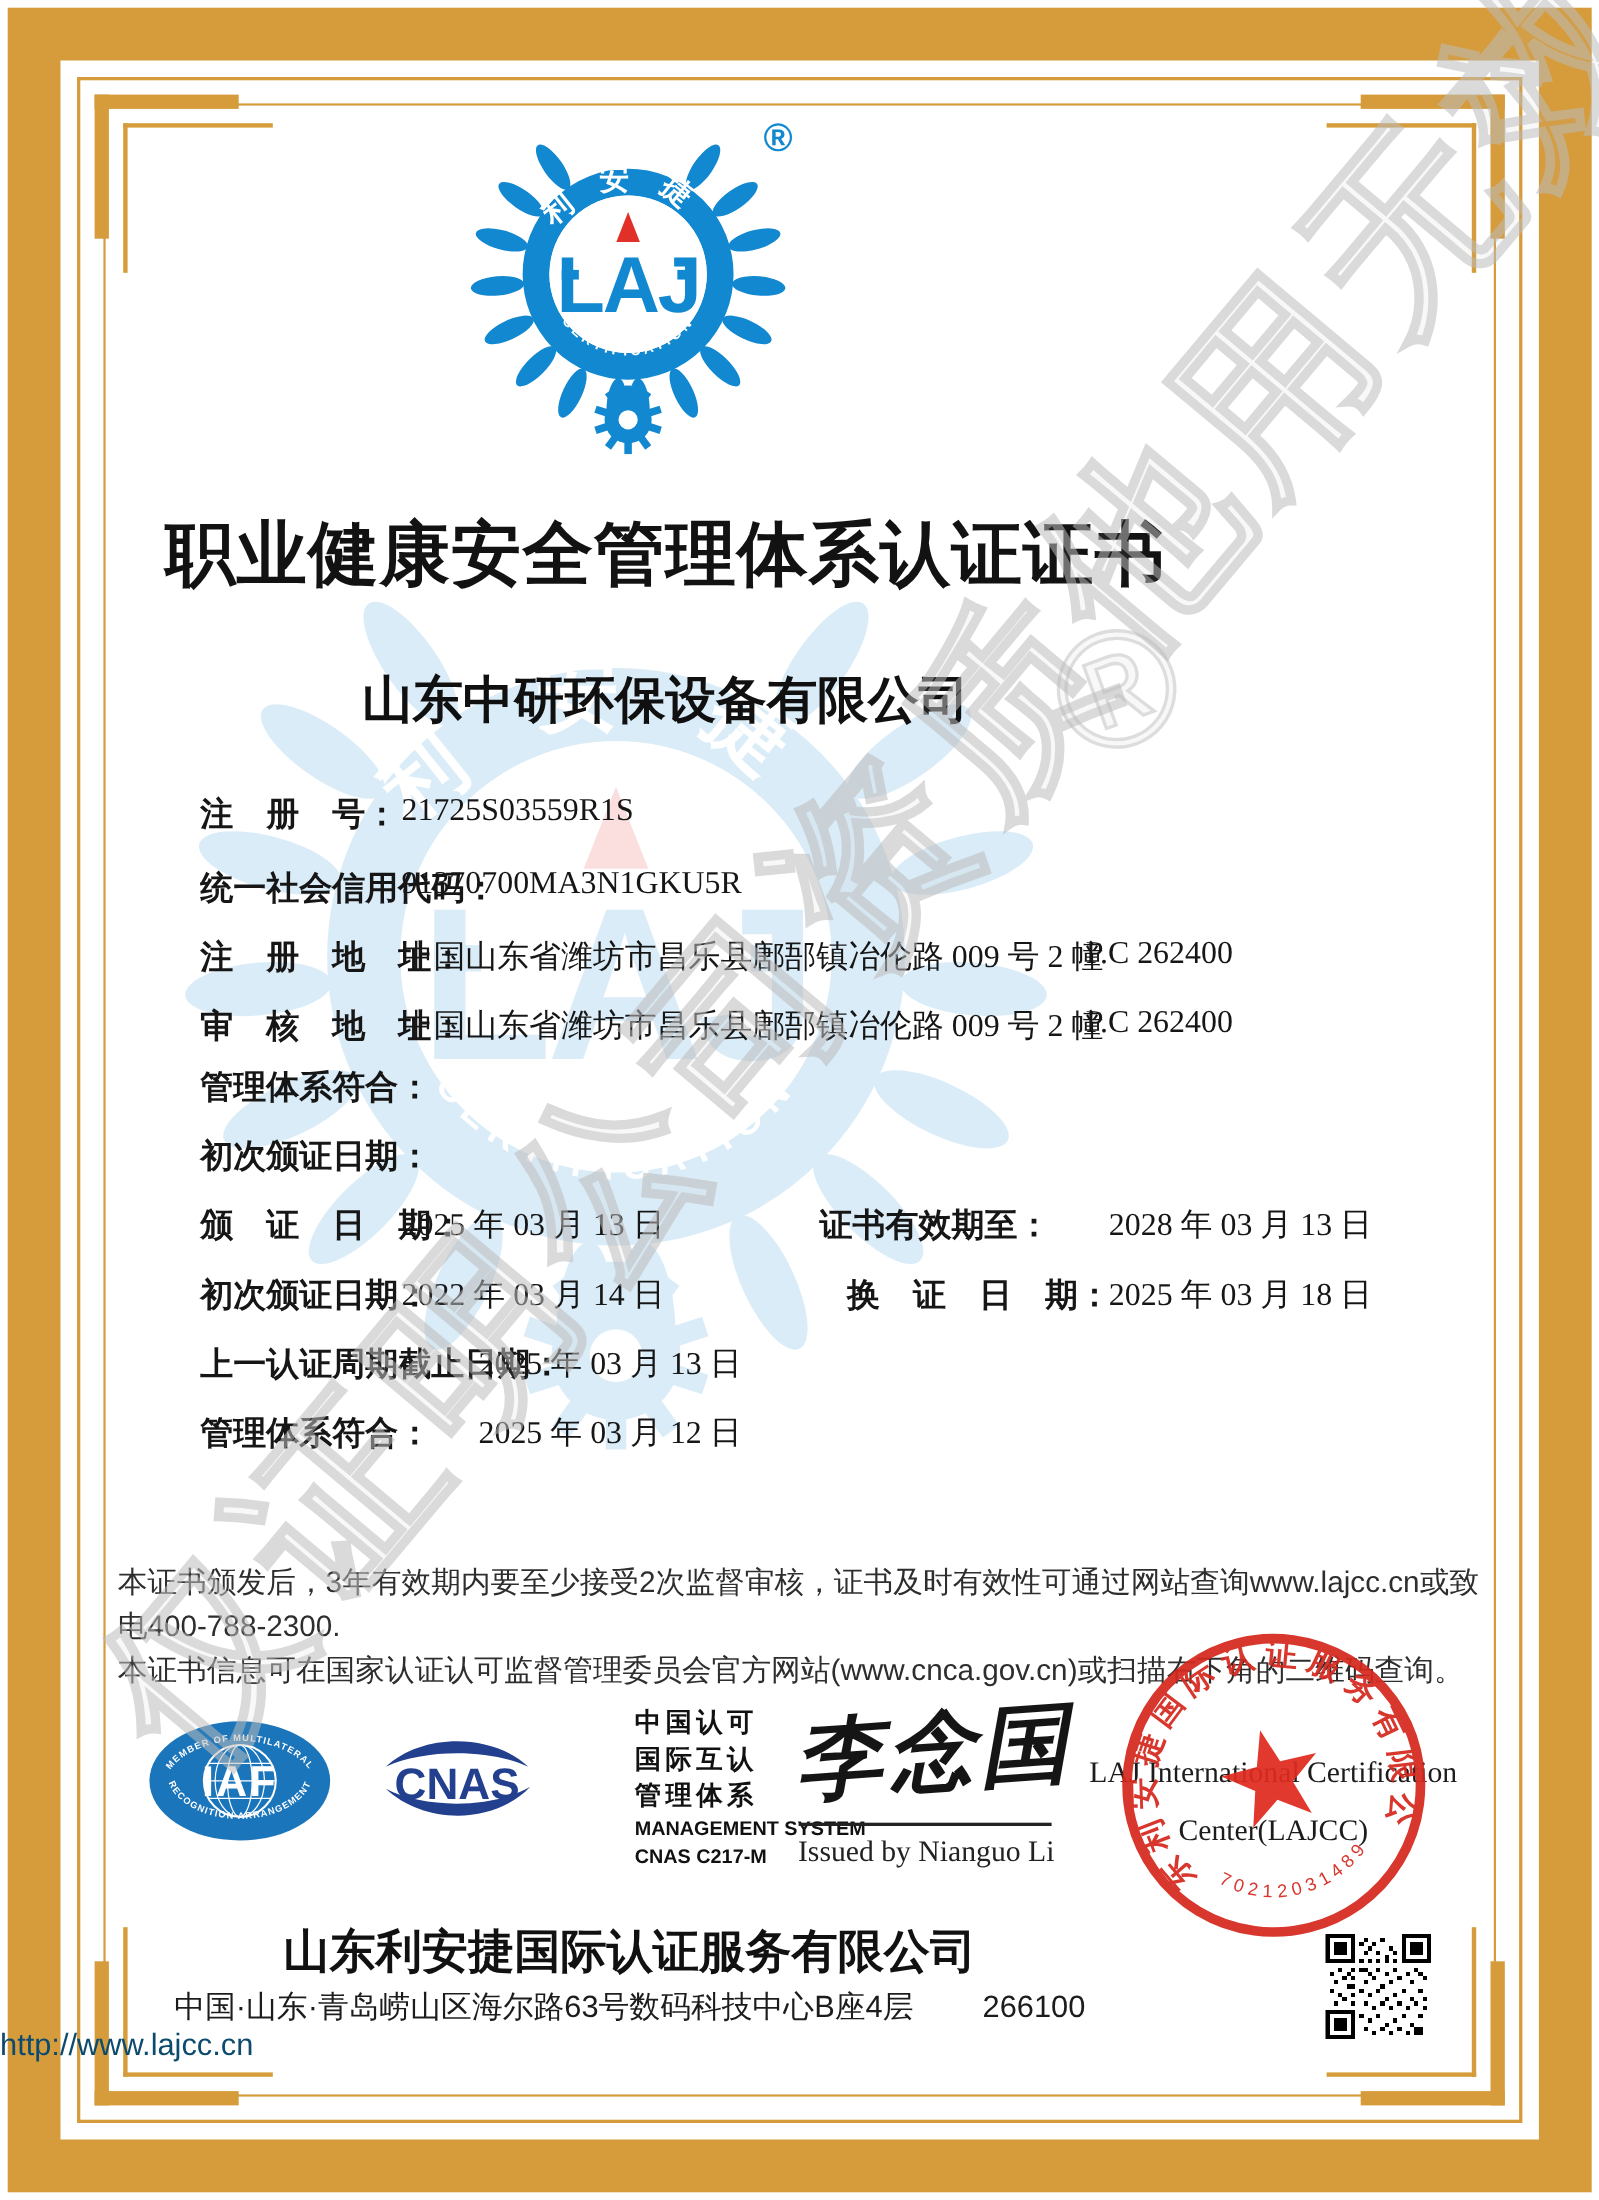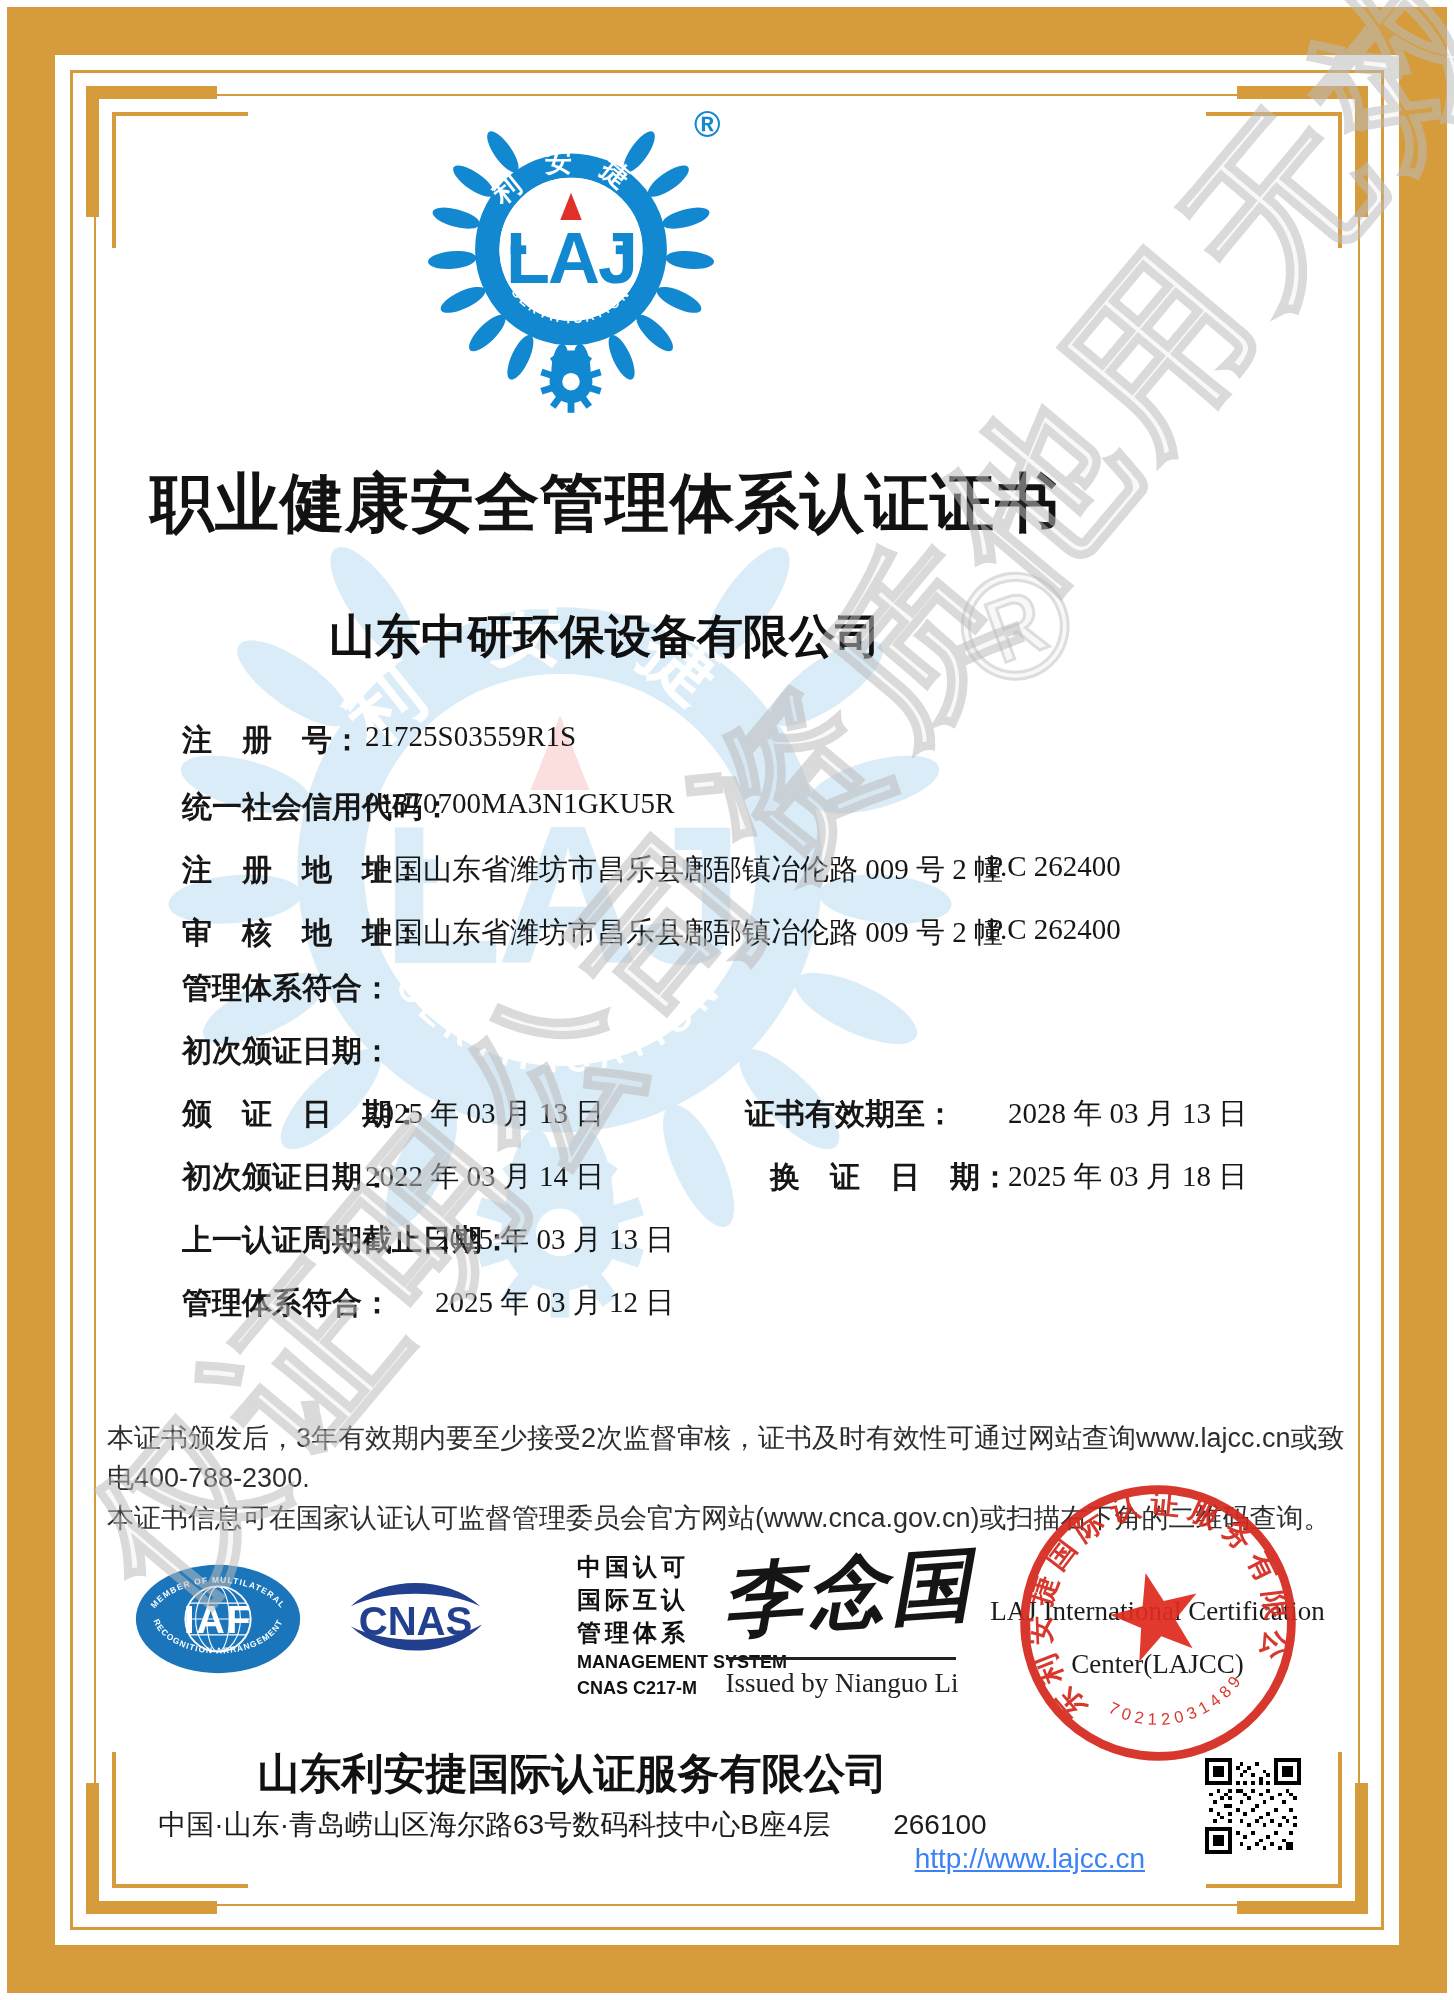--- a/index.html
+++ b/index.html
@@ -59,22 +59,22 @@
            font-size:27px;color:#222;z-index:2;}
   .seal{position:absolute;left:1012px;top:1477px;width:292px;height:292px;z-index:6;opacity:.93;}
   .seal-overlay{position:absolute;left:965px;top:1596px;width:385px;text-align:center;z-index:5;
                 font-size:27px;color:#1c1c1c;}
   .seal-overlay .l2{margin-top:22px;}
   
   .issuer-name{position:absolute;left:0;top:1746px;width:1145px;text-align:center;z-index:2;
                font-family:"Liberation Sans",sans-serif;font-weight:bold;font-size:42px;color:#111;}
   .issuer-addr{position:absolute;left:0;top:1806px;width:1145px;text-align:center;z-index:2;
                font-family:"Liberation Sans",sans-serif;font-size:28px;color:#1c1c1c;}
-  .issuer-url{position:absolute;left:0;top:1843px;width:1145px;text-align:right;z-index:2;
-              font-family:"Liberation Sans",sans-serif;font-size:28px;color:#3b82f6;text-decoration:underline;}
+  .issuer-url{position:absolute;left:0;top:1843px;width:1145px;text-align:left;z-index:2;
+              font-family:"Liberation Sans",sans-serif;font-size:28px;color:#0c4a6e;}
   .issuer-addr .pc{margin-left:55px;}
   .qr{position:absolute;left:1205px;top:1758px;width:96px;height:96px;z-index:6;}
 </style>
 </head>
 <body>
 
 <div class="frame-band"></div>
 <div class="frame-line1"></div>
 <div class="frame-line2"></div>
 <div class="corner c-tl">

